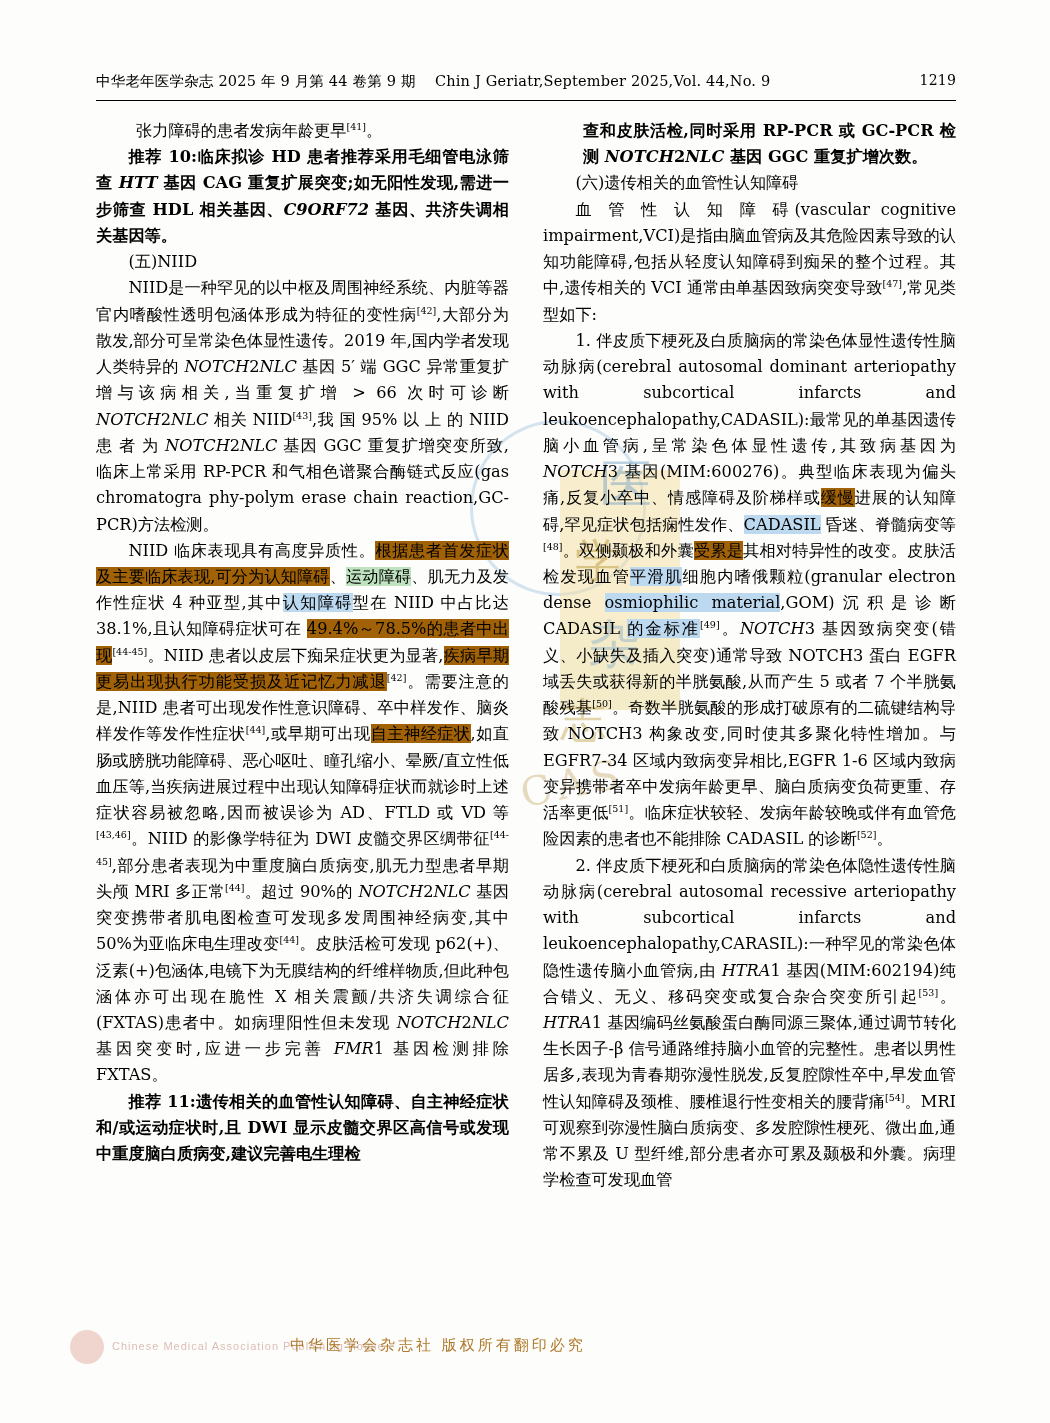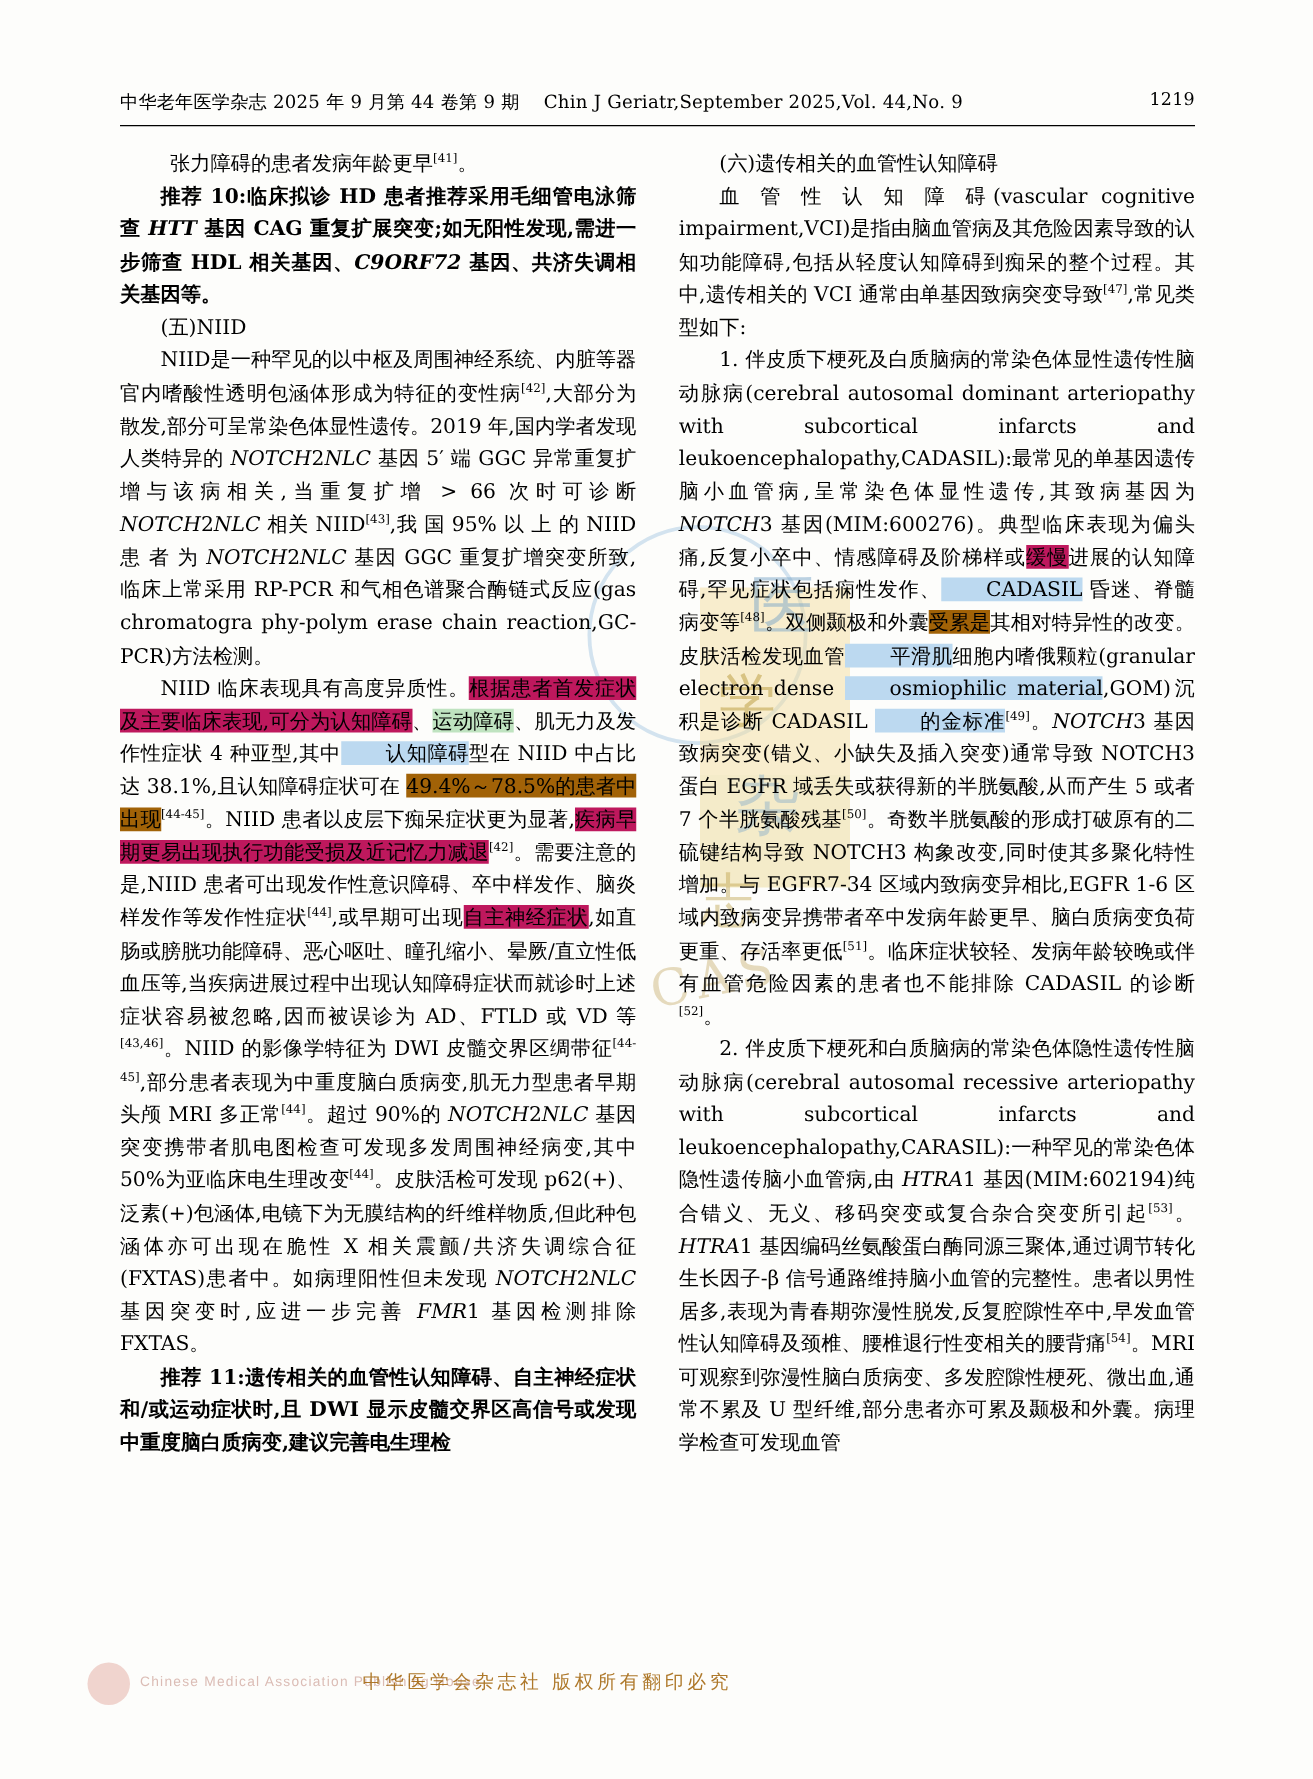--- a/index.html
+++ b/index.html
@@ -81,23 +81,23 @@
     text-justify:inter-ideograph;
   }
   .col-left{left:96px;}
   .col-right{left:543px;}
   p{margin:0;text-indent:2em;}
   p.noind{text-indent:0;margin-left:40px;}
   .bold{font-weight:bold;}
   .ital{font-style:italic;}
   .bi{font-weight:bold;font-style:italic;}
   sup{font-size:9.5px;vertical-align:super;line-height:0;}
-  .hl-y{background:#be185d;}
+  .hl-y{background:#a16207;}
   .hl-g{background:#bfe3c0;}
-  .hl-b{background:#bcd9f0;padding-left:36px;}
+  .hl-b{background:#bcd9f0;}
   .hl-o{background:#a16207;}
 </style>
 </head>
 <body>
 
 <div class="page">
 
   <div class="wm wm-circle"></div>
   <div class="wm wm-box"></div>
   <div class="wm wm-box2"></div>
@@ -133,20 +133,21 @@
 
     <p>NIID是一种罕见的以中枢及周围神经系统、内脏等器官内嗜酸性透明包涵体形成为特征的变性病<sup>[42]</sup>,大部分为散发,部分可呈常染色体显性遗传。2019 年,国内学者发现人类特异的 <span class="ital">NOTCH</span>2<span class="ital">NLC</span> 基因 5′ 端 GGC 异常重复扩增与该病相关,当重复扩增 &gt; 66 次时可诊断 <span class="ital">NOTCH</span>2<span class="ital">NLC</span> 相关 NIID<sup>[43]</sup>,我 国 95% 以 上 的 NIID 患 者 为 <span class="ital">NOTCH</span>2<span class="ital">NLC</span> 基因 GGC 重复扩增突变所致,临床上常采用 RP-PCR 和气相色谱聚合酶链式反应(gas chromatogra phy-polym erase chain reaction,GC-PCR)方法检测。</p>
 
     <p>NIID 临床表现具有高度异质性。<span class="hl-y">根据患者首发症状及主要临床表现,可分为认知障碍</span>、<span class="hl-g">运动障碍</span>、肌无力及发作性症状 4 种亚型,其中<span class="hl-b">认知障碍</span>型在 NIID 中占比达 38.1%,且认知障碍症状可在 <span class="hl-o">49.4%～78.5%的患者中出现</span><sup>[44-45]</sup>。NIID 患者以皮层下痴呆症状更为显著,<span class="hl-y">疾病早期更易出现执行功能受损及近记忆力减退</span><sup>[42]</sup>。需要注意的是,NIID 患者可出现发作性意识障碍、卒中样发作、脑炎样发作等发作性症状<sup>[44]</sup>,或早期可出现<span class="hl-y">自主神经症状</span>,如直肠或膀胱功能障碍、恶心呕吐、瞳孔缩小、晕厥/直立性低血压等,当疾病进展过程中出现认知障碍症状而就诊时上述症状容易被忽略,因而被误诊为 AD、FTLD 或 VD 等<sup>[43,46]</sup>。NIID 的影像学特征为 DWI 皮髓交界区绸带征<sup>[44-45]</sup>,部分患者表现为中重度脑白质病变,肌无力型患者早期头颅 MRI 多正常<sup>[44]</sup>。超过 90%的 <span class="ital">NOTCH</span>2<span class="ital">NLC</span> 基因突变携带者肌电图检查可发现多发周围神经病变,其中 50%为亚临床电生理改变<sup>[44]</sup>。皮肤活检可发现 p62(+)、泛素(+)包涵体,电镜下为无膜结构的纤维样物质,但此种包涵体亦可出现在脆性 X 相关震颤/共济失调综合征(FXTAS)患者中。如病理阳性但未发现 <span class="ital">NOTCH</span>2<span class="ital">NLC</span> 基因突变时,应进一步完善 <span class="ital">FMR</span>1 基因检测排除 FXTAS。</p>
 
     <p class="bold">推荐 11:遗传相关的血管性认知障碍、自主神经症状和/或运动症状时,且 DWI 显示皮髓交界区高信号或发现中重度脑白质病变,建议完善电生理检</p>
   </div>
 
   <div class="col col-right">
 
+    <p class="noind bold">查和皮肤活检,同时采用 RP-PCR 或 GC-PCR 检测 <span class="bi">NOTCH</span>2<span class="bi">NLC</span> 基因 GGC 重复扩增次数。</p>
 
     <p>(六)遗传相关的血管性认知障碍</p>
 
     <p>血 管 性 认 知 障 碍(vascular cognitive impairment,VCI)是指由脑血管病及其危险因素导致的认知功能障碍,包括从轻度认知障碍到痴呆的整个过程。其中,遗传相关的 VCI 通常由单基因致病突变导致<sup>[47]</sup>,常见类型如下:</p>
 
     <p>1. 伴皮质下梗死及白质脑病的常染色体显性遗传性脑动脉病(cerebral autosomal dominant arteriopathy with subcortical infarcts and leukoencephalopathy,CADASIL):最常见的单基因遗传脑小血管病,呈常染色体显性遗传,其致病基因为 <span class="ital">NOTCH</span>3 基因(MIM:600276)。典型临床表现为偏头痛,反复小卒中、情感障碍及阶梯样或<span class="hl-y">缓慢</span>进展的认知障碍,罕见症状包括痫性发作、<span class="hl-b">CADASIL</span> 昏迷、脊髓病变等<sup>[48]</sup>。双侧颞极和外囊<span class="hl-o">受累是</span>其相对特异性的改变。皮肤活检发现血管<span class="hl-b">平滑肌</span>细胞内嗜俄颗粒(granular electron dense <span class="hl-b">osmiophilic material</span>,GOM)沉积是诊断 CADASIL <span class="hl-b">的金标准</span><sup>[49]</sup>。<span class="ital">NOTCH</span>3 基因致病突变(错义、小缺失及插入突变)通常导致 NOTCH3 蛋白 EGFR 域丢失或获得新的半胱氨酸,从而产生 5 或者 7 个半胱氨酸残基<sup>[50]</sup>。奇数半胱氨酸的形成打破原有的二硫键结构导致 NOTCH3 构象改变,同时使其多聚化特性增加。与 EGFR7-34 区域内致病变异相比,EGFR 1-6 区域内致病变异携带者卒中发病年龄更早、脑白质病变负荷更重、存活率更低<sup>[51]</sup>。临床症状较轻、发病年龄较晚或伴有血管危险因素的患者也不能排除 CADASIL 的诊断<sup>[52]</sup>。</p>
 
     <p>2. 伴皮质下梗死和白质脑病的常染色体隐性遗传性脑动脉病(cerebral autosomal recessive arteriopathy with subcortical infarcts and leukoencephalopathy,CARASIL):一种罕见的常染色体隐性遗传脑小血管病,由 <span class="ital">HTRA</span>1 基因(MIM:602194)纯合错义、无义、移码突变或复合杂合突变所引起<sup>[53]</sup>。<span class="ital">HTRA</span>1 基因编码丝氨酸蛋白酶同源三聚体,通过调节转化生长因子-β 信号通路维持脑小血管的完整性。患者以男性居多,表现为青春期弥漫性脱发,反复腔隙性卒中,早发血管性认知障碍及颈椎、腰椎退行性变相关的腰背痛<sup>[54]</sup>。MRI 可观察到弥漫性脑白质病变、多发腔隙性梗死、微出血,通常不累及 U 型纤维,部分患者亦可累及颞极和外囊。病理学检查可发现血管</p>
   </div>
 

